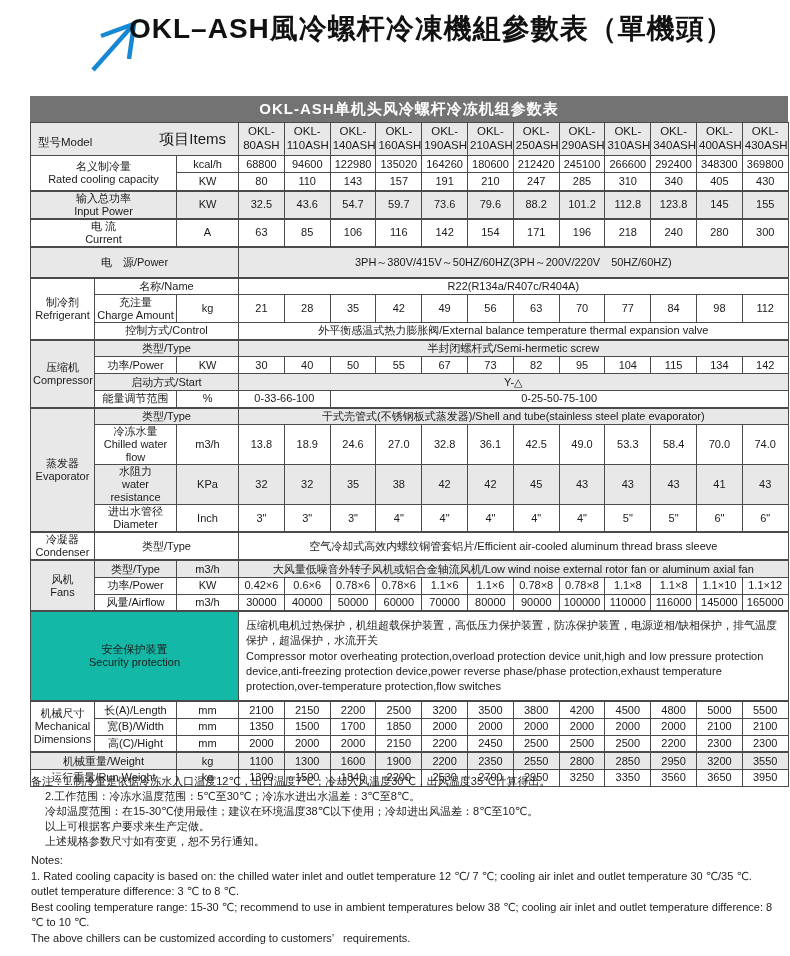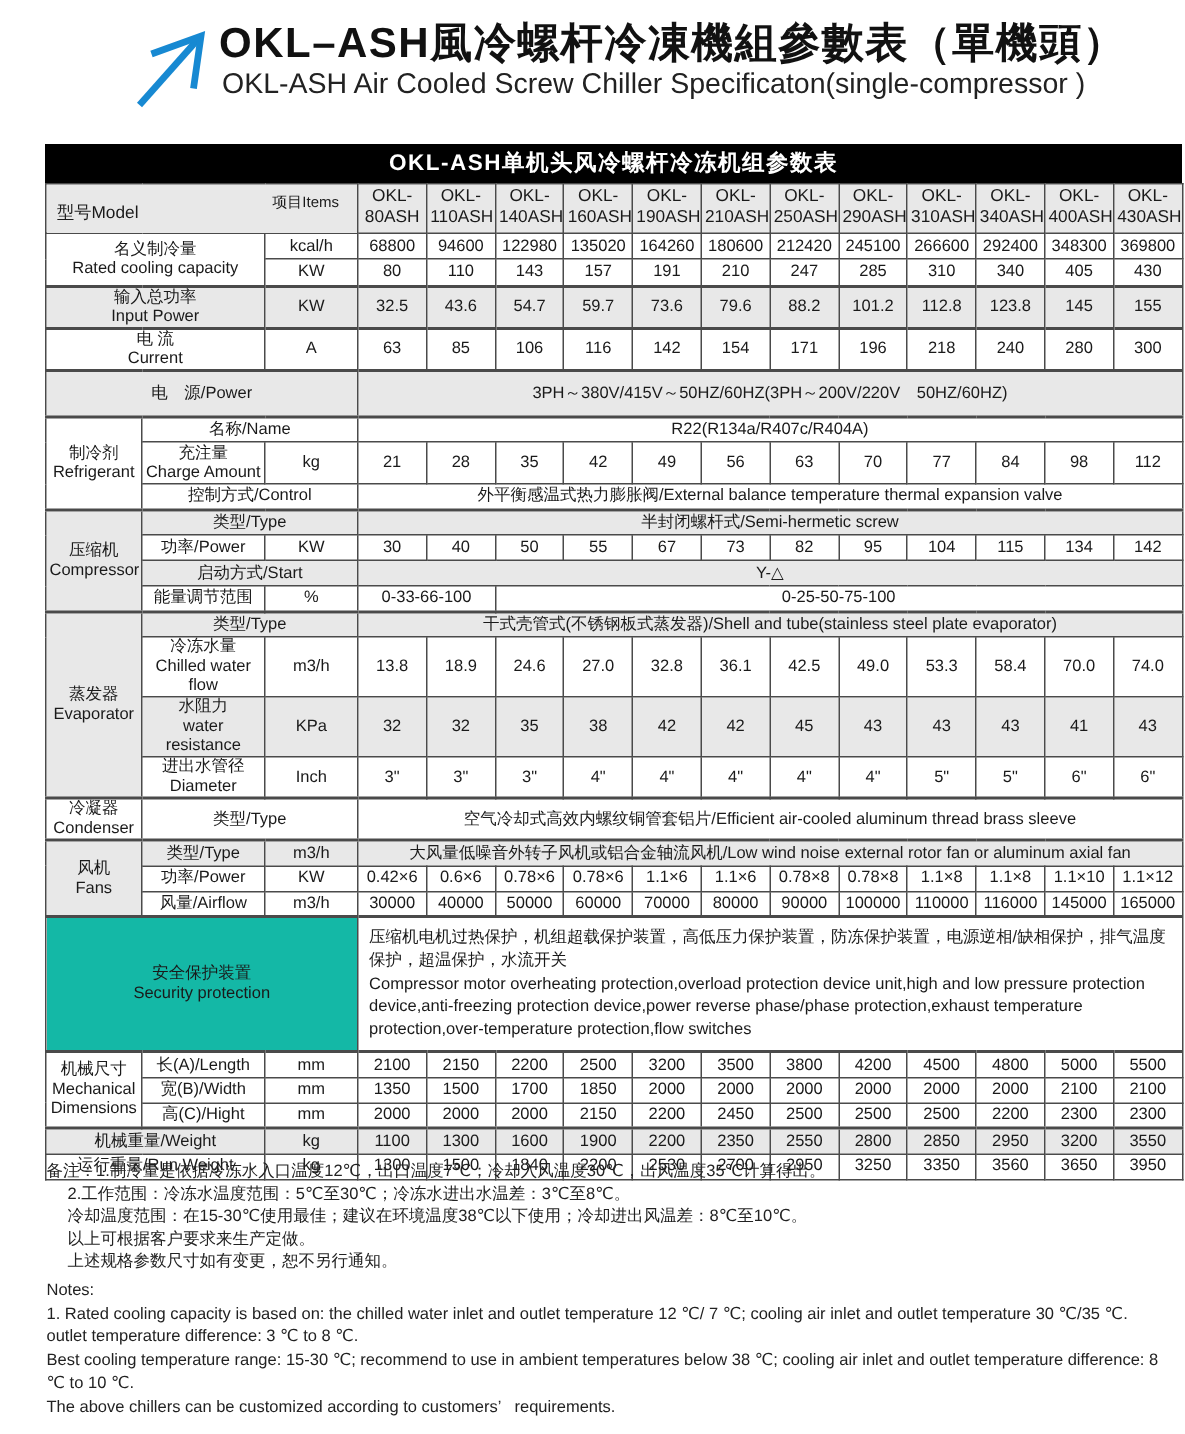--- a/index.html
+++ b/index.html
@@ -1,63 +1,62 @@
 <!DOCTYPE html>
 <html><head>
 <meta charset="utf-8">
 <style>
   html,body{margin:0;padding:0;background:#fff;}
   #page{position:relative;width:790px;height:956px;background:#fff;overflow:hidden;
         font-family:"Liberation Sans","DejaVu Sans",sans-serif;color:#1a1a1a;}
 
   
   #logo{position:absolute;left:88px;top:12px;width:62px;height:64px;}
-  #title-zh{position:absolute;left:146px;top:10px;font-size:28px;font-weight:bold;
+  #title-zh{position:absolute;left:129px;top:10px;font-size:28px;font-weight:bold;
             letter-spacing:1px;white-space:nowrap;color:#111;}
   #title-en{position:absolute;left:148px;top:46px;font-size:19px;color:#222;white-space:nowrap;}
 
   
   #spec-wrap{position:absolute;left:30px;top:96px;width:758px;}
   #banner{height:26px;line-height:26px;text-align:center;color:#fff;font-size:15px;
           font-weight:bold;letter-spacing:1px;}
   table{border-collapse:collapse;table-layout:fixed;width:758px;}
   td,th{border:1px solid #4a4a4a;padding:0 2px;text-align:center;vertical-align:middle;
         font-size:11px;line-height:1.18;white-space:pre-line;overflow:hidden;font-weight:normal;}
   tr.g td, tr.g th{background:#e8e8e8;}
   td.gc{background:#14b8a6;}
   td.lft{text-align:left;padding:4px 7px;line-height:1.4;}
   tr.sec td, tr.sec th{border-top-width:2px;}
   th.model{font-size:11.5px;}
   td.corner{position:relative;background-color:#e8e8e8;
     background-image:linear-gradient(to bottom right,transparent 49.5%,#4a4a4a 49.5%,#4a4a4a 50.6%,transparent 50.6%);}
   td.corner .model{position:absolute;left:7px;bottom:5px;font-size:11.5px;}
-  td.corner .items{position:absolute;right:12px;top:7px;font-size:10px;}
+  td.corner .items{position:absolute;right:12px;top:7px;font-size:15px;}
 
   
   #notes{position:absolute;left:31px;top:774px;width:745px;font-size:11px;color:#222;}
   #notes .ln{white-space:pre-wrap;line-height:15px;}
   #notes .ind{padding-left:14px;}
   #notes-en{margin-top:4px;}
   #notes-en .ln{line-height:15.5px;}
 </style>
 </head>
 <body>
 
 <div id="page">
 
   <svg id="logo" viewBox="0 0 62 64">
     <line x1="5" y1="58" x2="45" y2="13" stroke="#1789d2" stroke-width="4.5"></line>
     <polyline points="13,24 46,12 41,47" fill="none" stroke="#1789d2" stroke-width="4.5"></polyline>
   </svg>
 
   <div id="title-zh">OKL–ASH風冷螺杆冷凍機組參數表（單機頭）</div>
-  <div id="title-en">OKL-ASH Air Cooled Screw Chiller Specificaton(single-compressor )</div>
 
   <div id="spec-wrap">
-    <div id="banner" style="background: #000000;">OKL-ASH单机头风冷螺杆冷冻机组参数表</div>
+    <div id="banner" style="background: #737373;">OKL-ASH单机头风冷螺杆冷冻机组参数表</div>
     <table id="spec-table">
       <colgroup>
         <col style="width:64px">
           <col style="width:82px">
           <col style="width:62px">
       <col style="width: 45.8px;">
           <col style="width: 45.8px;">
           <col style="width: 45.8px;">
           <col style="width: 45.8px;">
           <col style="width: 45.8px;">

